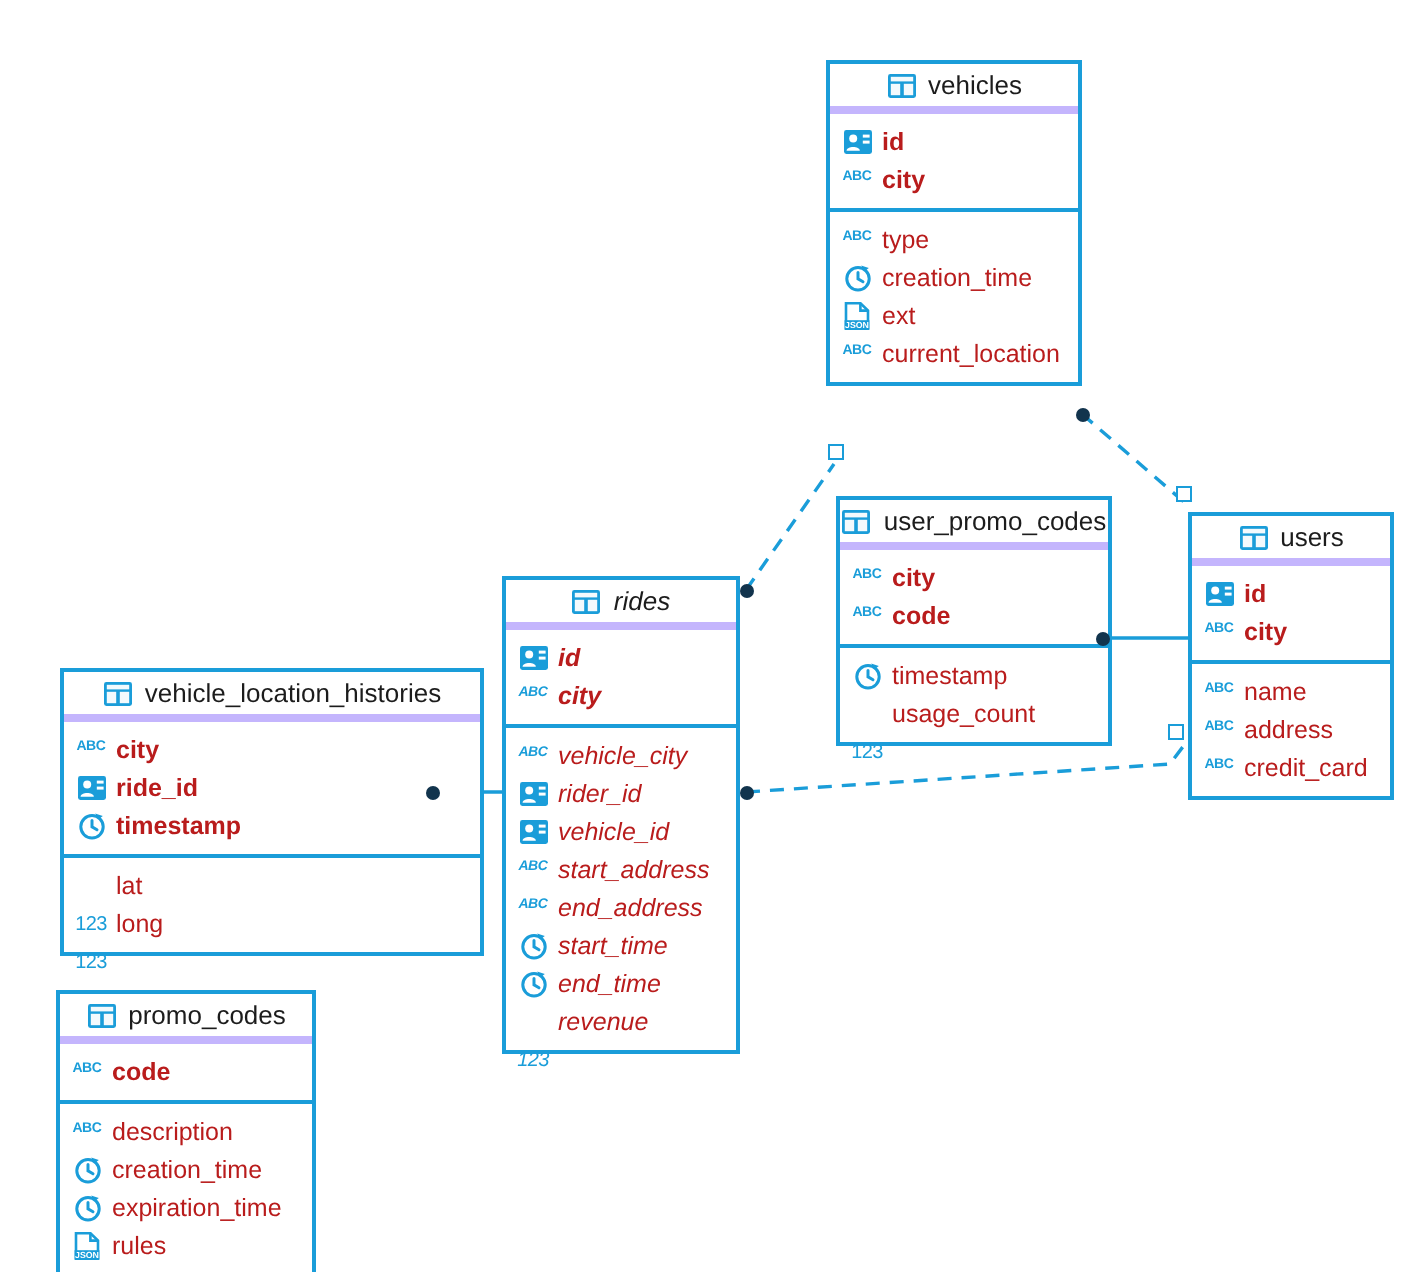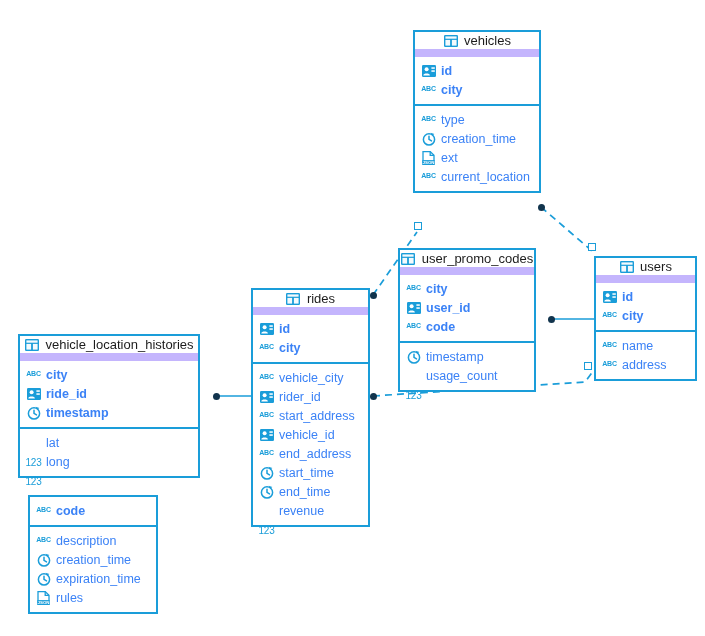--- a/index.html
+++ b/index.html
@@ -37,21 +37,21 @@
     background: #ffffff;
   }
 
   .entity-header {
     box-sizing: border-box;
     height: 25px;
     display: flex;
     align-items: center;
     justify-content: center;
     gap: 6px;
-    border-bottom: 8px solid #c4b5fd;
+    border-bottom: 4px solid #c4b5fd;
     background: #ffffff;
     padding: 0 6px;
   }
   .entity-title {
     font-size: 13px;
     color: #1c1c1c;
     white-space: nowrap;
   }
 
   .entity-section {
@@ -65,21 +65,21 @@
   .field {
     display: flex;
     align-items: center;
     gap: 5px;
     height: 19px;
     padding: 0 6px;
     white-space: nowrap;
   }
   .field-label {
     font-size: 12.5px;
-    color: #3b82f6;
+    color: #b91c1c;
   }
   .field.key .field-label {
     font-weight: bold;
   }
 
   
   .icn {
     flex: 0 0 auto;
     width: 15px;
     height: 15px;
@@ -199,50 +199,38 @@
             <span class="field-label">ext</span>
           </div>
           <div class="field">
             <span class="icn">
               <span class="abc-txt">ABC</span>
             </span>
             <span class="field-label">current_location</span>
           </div>
         </div>
       </div>
-      <div class="entity" style="left: 398px; top: 248px; width: 138px;">
+      <div class="entity" style="left: 418px; top: 248px; width: 138px;">
         <div class="entity-header">
           <span class="icn">
             <svg width="14" height="12" viewBox="0 0 14 12">
               <rect x="0" y="0" width="14" height="12" rx="1.2" fill="#1A9DD9"></rect>
               <rect x="1.4" y="1.4" width="11.2" height="2.3" fill="#ffffff" opacity="0.95"></rect>
               <rect x="1.4" y="4.9" width="4.7" height="5.7" fill="#ffffff" opacity="0.95"></rect>
               <rect x="7.9" y="4.9" width="4.7" height="5.7" fill="#ffffff" opacity="0.95"></rect>
             </svg>
           </span>
           <span class="entity-title">user_promo_codes</span>
         </div>
         <div class="entity-section keys">
           <div class="field key">
             <span class="icn">
               <span class="abc-txt">ABC</span>
             </span>
             <span class="field-label">city</span>
-          </div>
-          <div class="field key">
-            <span class="icn">
-              <svg width="14" height="12" viewBox="0 0 14 12">
-                <rect x="0" y="0" width="14" height="12" rx="1.2" fill="#1A9DD9"></rect>
-                <circle cx="4.6" cy="4.3" r="2.0" fill="#ffffff"></circle>
-                <path d="M1.3 10.4 C1.3 7.9 7.9 7.9 7.9 10.4 Z" fill="#ffffff"></path>
-                <rect x="9.4" y="2.3" width="3.4" height="1.5" fill="#ffffff"></rect>
-                <rect x="9.4" y="5.3" width="3.4" height="1.5" fill="#ffffff"></rect>
-              </svg>
-            </span>
-            <span class="field-label">user_id</span>
           </div>
           <div class="field key">
             <span class="icn">
               <span class="abc-txt">ABC</span>
             </span>
             <span class="field-label">code</span>
           </div>
         </div>
         <div class="entity-section cols">
           <div class="field">
@@ -301,23 +289,29 @@
               <span class="abc-txt">ABC</span>
             </span>
             <span class="field-label">name</span>
           </div>
           <div class="field">
             <span class="icn">
               <span class="abc-txt">ABC</span>
             </span>
             <span class="field-label">address</span>
           </div>
+          <div class="field">
+            <span class="icn">
+              <span class="abc-txt">ABC</span>
+            </span>
+            <span class="field-label">credit_card</span>
+          </div>
         </div>
       </div>
-      <div class="entity" style="left: 251px; top: 288px; width: 119px;">
+      <div class="entity" style="left: 251px; top: 288px; width: 119px; font-style: italic;">
         <div class="entity-header">
           <span class="icn">
             <svg width="14" height="12" viewBox="0 0 14 12">
               <rect x="0" y="0" width="14" height="12" rx="1.2" fill="#1A9DD9"></rect>
               <rect x="1.4" y="1.4" width="11.2" height="2.3" fill="#ffffff" opacity="0.95"></rect>
               <rect x="1.4" y="4.9" width="4.7" height="5.7" fill="#ffffff" opacity="0.95"></rect>
               <rect x="7.9" y="4.9" width="4.7" height="5.7" fill="#ffffff" opacity="0.95"></rect>
             </svg>
           </span>
           <span class="entity-title">rides</span>
@@ -356,40 +350,40 @@
                 <circle cx="4.6" cy="4.3" r="2.0" fill="#ffffff"></circle>
                 <path d="M1.3 10.4 C1.3 7.9 7.9 7.9 7.9 10.4 Z" fill="#ffffff"></path>
                 <rect x="9.4" y="2.3" width="3.4" height="1.5" fill="#ffffff"></rect>
                 <rect x="9.4" y="5.3" width="3.4" height="1.5" fill="#ffffff"></rect>
               </svg>
             </span>
             <span class="field-label">rider_id</span>
           </div>
           <div class="field">
             <span class="icn">
-              <span class="abc-txt">ABC</span>
-            </span>
-            <span class="field-label">start_address</span>
-          </div>
-          <div class="field">
-            <span class="icn">
               <svg width="14" height="12" viewBox="0 0 14 12">
                 <rect x="0" y="0" width="14" height="12" rx="1.2" fill="#1A9DD9"></rect>
                 <circle cx="4.6" cy="4.3" r="2.0" fill="#ffffff"></circle>
                 <path d="M1.3 10.4 C1.3 7.9 7.9 7.9 7.9 10.4 Z" fill="#ffffff"></path>
                 <rect x="9.4" y="2.3" width="3.4" height="1.5" fill="#ffffff"></rect>
                 <rect x="9.4" y="5.3" width="3.4" height="1.5" fill="#ffffff"></rect>
               </svg>
             </span>
             <span class="field-label">vehicle_id</span>
           </div>
           <div class="field">
             <span class="icn">
               <span class="abc-txt">ABC</span>
             </span>
+            <span class="field-label">start_address</span>
+          </div>
+          <div class="field">
+            <span class="icn">
+              <span class="abc-txt">ABC</span>
+            </span>
             <span class="field-label">end_address</span>
           </div>
           <div class="field">
             <span class="icn">
               <svg width="14" height="14" viewBox="0 0 14 14">
                 <circle cx="7" cy="7.4" r="5.6" fill="none" stroke="#1A9DD9" stroke-width="1.5"></circle>
                 <path d="M7 4.2 L7 7.4 L9.5 8.9" fill="none" stroke="#1A9DD9" stroke-width="1.5" stroke-linecap="round"></path>
                 <path d="M8.6 0.8 L12.4 2.0 L10.3 3.6 Z" fill="#1A9DD9"></path>
               </svg>
             </span>
@@ -406,21 +400,21 @@
             <span class="field-label">end_time</span>
           </div>
           <div class="field">
             <span class="icn">
               <span class="num-txt">123</span>
             </span>
             <span class="field-label">revenue</span>
           </div>
         </div>
       </div>
-      <div class="entity" style="left: 18px; top: 334px; width: 182px; text-align: center;">
+      <div class="entity" style="left: 30px; top: 334px; width: 212px; text-align: center;">
         <div class="entity-header">
           <span class="icn">
             <svg width="14" height="12" viewBox="0 0 14 12">
               <rect x="0" y="0" width="14" height="12" rx="1.2" fill="#1A9DD9"></rect>
               <rect x="1.4" y="1.4" width="11.2" height="2.3" fill="#ffffff" opacity="0.95"></rect>
               <rect x="1.4" y="4.9" width="4.7" height="5.7" fill="#ffffff" opacity="0.95"></rect>
               <rect x="7.9" y="4.9" width="4.7" height="5.7" fill="#ffffff" opacity="0.95"></rect>
             </svg>
           </span>
           <span class="entity-title">vehicle_location_histories</span>
@@ -464,20 +458,31 @@
           </div>
           <div class="field">
             <span class="icn">
               <span class="num-txt">123</span>
             </span>
             <span class="field-label">long</span>
           </div>
         </div>
       </div>
       <div class="entity" style="left: 28px; top: 495px; width: 130px;">
+        <div class="entity-header">
+          <span class="icn">
+            <svg width="14" height="12" viewBox="0 0 14 12">
+              <rect x="0" y="0" width="14" height="12" rx="1.2" fill="#1A9DD9"></rect>
+              <rect x="1.4" y="1.4" width="11.2" height="2.3" fill="#ffffff" opacity="0.95"></rect>
+              <rect x="1.4" y="4.9" width="4.7" height="5.7" fill="#ffffff" opacity="0.95"></rect>
+              <rect x="7.9" y="4.9" width="4.7" height="5.7" fill="#ffffff" opacity="0.95"></rect>
+            </svg>
+          </span>
+          <span class="entity-title">promo_codes</span>
+        </div>
         <div class="entity-section keys">
           <div class="field key">
             <span class="icn">
               <span class="abc-txt">ABC</span>
             </span>
             <span class="field-label">code</span>
           </div>
         </div>
         <div class="entity-section cols">
           <div class="field">

